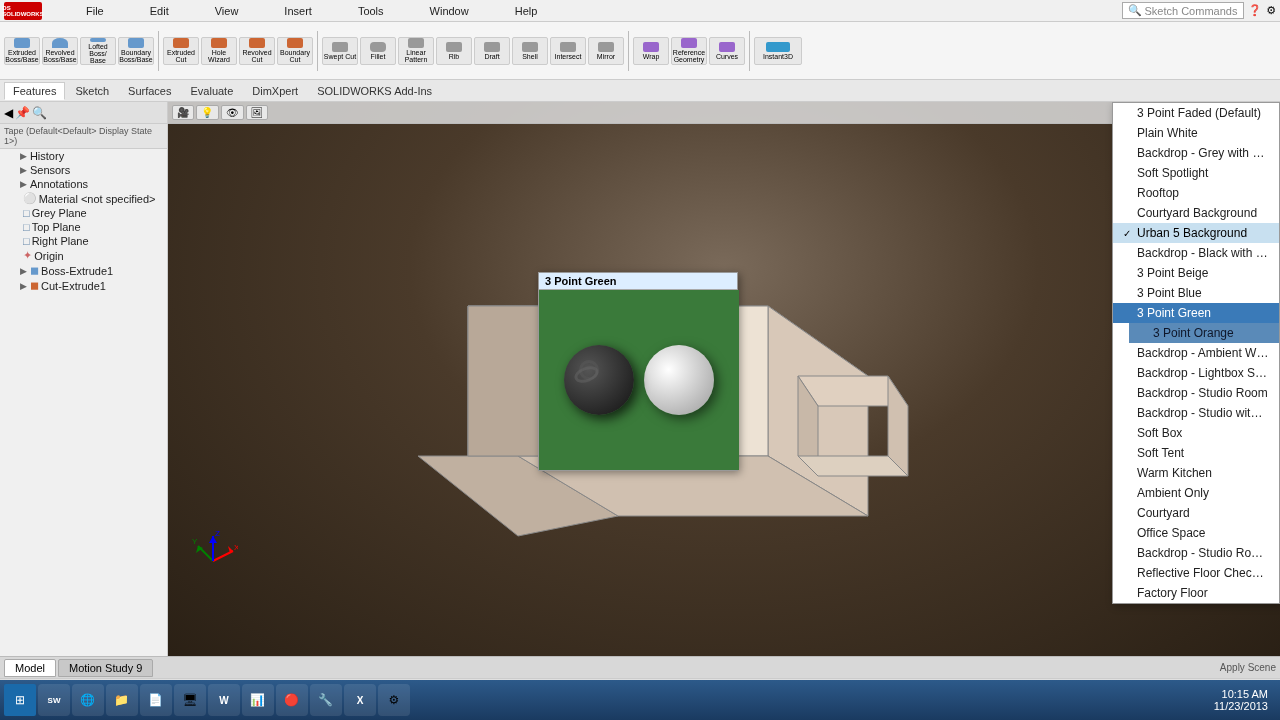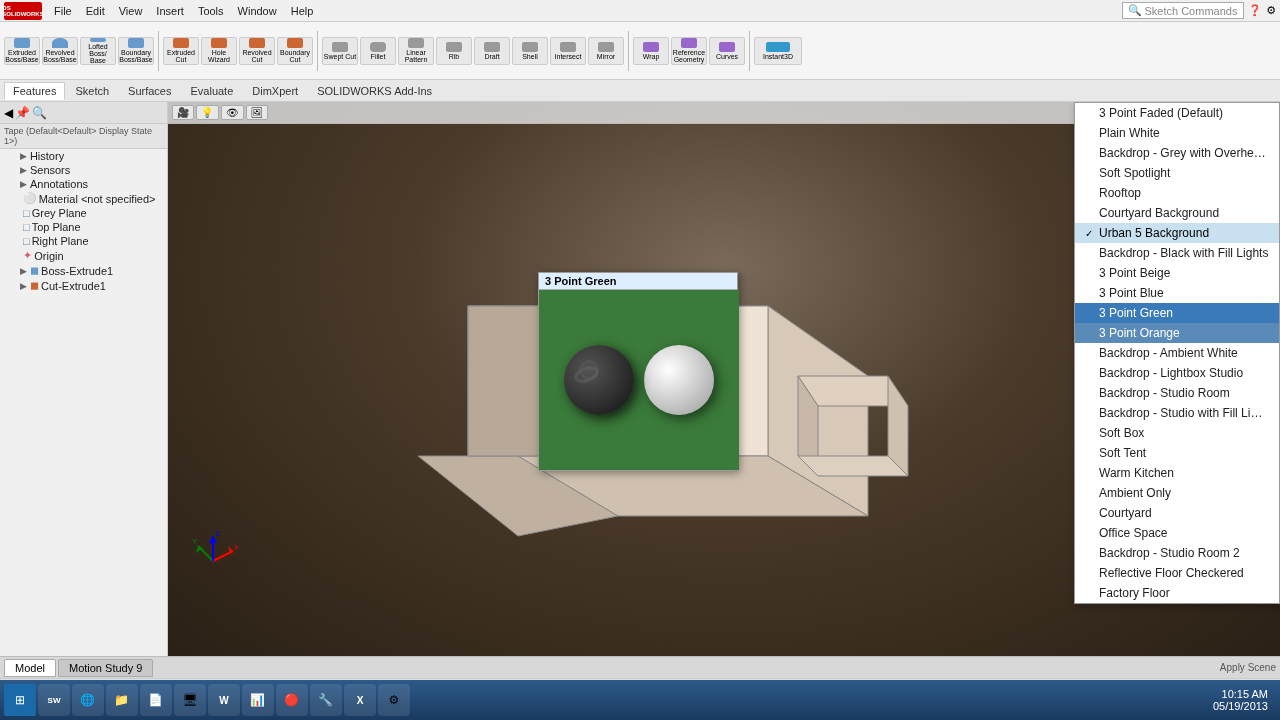--- a/index.html
+++ b/index.html
@@ -20,20 +20,21 @@
       background: #cc0000;
       border-radius: 2px;
       display: flex; align-items: center; justify-content: center;
       color: white; font-size: 8px; font-weight: bold; margin-right: 4px;
     }
     .menu-item {
       padding: 2px 6px;
       cursor: pointer;
       color: #222;
       font-size: 11px;
+      margin-left: 32px;
     }
 
     
     #toolbar {
       height: 58px;
       background: #f5f5f5;
       border-bottom: 1px solid #ccc;
       display: flex;
       align-items: center;
       padding: 2px 4px;
@@ -161,21 +162,21 @@
       border-radius: 50%;
       background: radial-gradient(circle at 35% 35%, #ffffff, #cccccc, #999);
       box-shadow: 4px 4px 12px rgba(0,0,0,0.5);
     }
 
     
     #dropdown-menu {
       position: absolute;
       top: 95px;
       right: 0px;
-      width: 206px;
+      width: 168px;
       background: white;
       border: 1px solid #999;
       box-shadow: 2px 2px 8px rgba(0,0,0,0.3);
       z-index: 20;
       font-size: 12px;
       max-height: 620px;
       overflow-y: auto;
     }
     .dropdown-item {
       padding: 3px 10px;
@@ -188,21 +189,22 @@
     .dropdown-item.checked {
       background: #c8e0f0;
       color: #000;
     }
     .dropdown-item.highlighted {
       background: #3a7ab8;
       color: white;
     }
     .dropdown-item.highlighted2 {
       background: #5a8ab8;
-      color: #ffffff;
+      color: #0f172a;
+      margin-left: 16px;
     }
     .dropdown-item .check-mark {
       display: inline-block;
       width: 14px;
       font-size: 10px;
     }
 
     
     #status-bar {
       height: 22px;
@@ -623,15 +625,15 @@
     <span style="font-size:12px;">🔧</span>
   </div>
   <div class="taskbar-icon">
     <span style="font-size:10px; color:white; font-weight:bold;">X</span>
   </div>
   <div class="taskbar-icon">
     <span style="font-size:12px;">⚙</span>
   </div>
   <div class="taskbar-time">
     <div>10:15 AM</div>
-    <div>05/19/2013</div>
+    <div>11/23/2013</div>
   </div>
 </div>
 
 </body></html>

